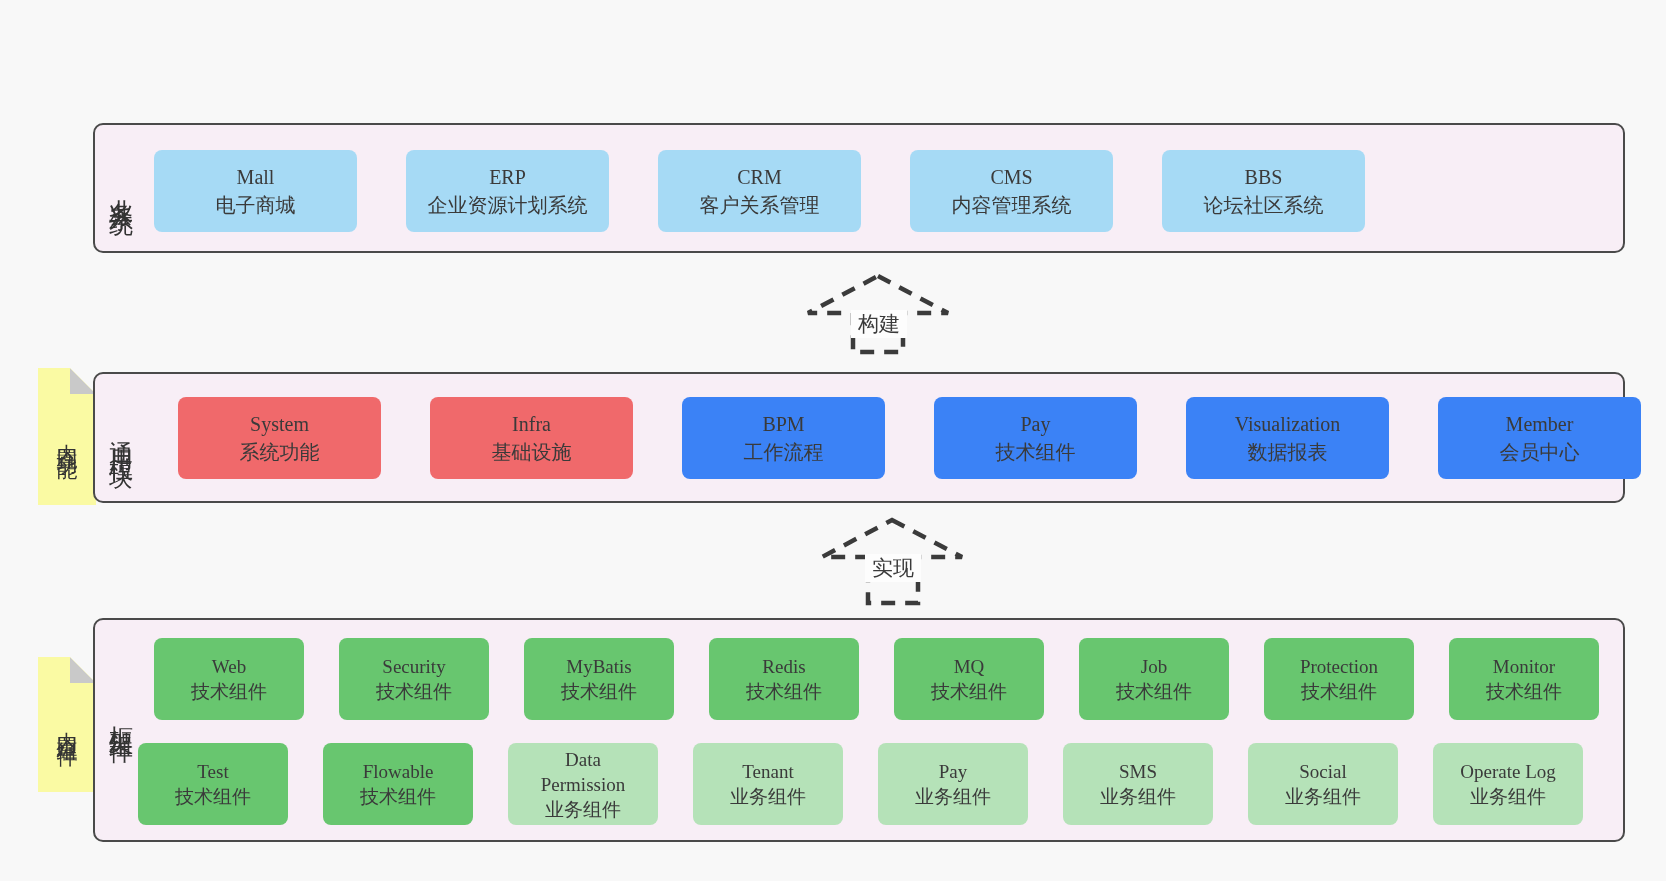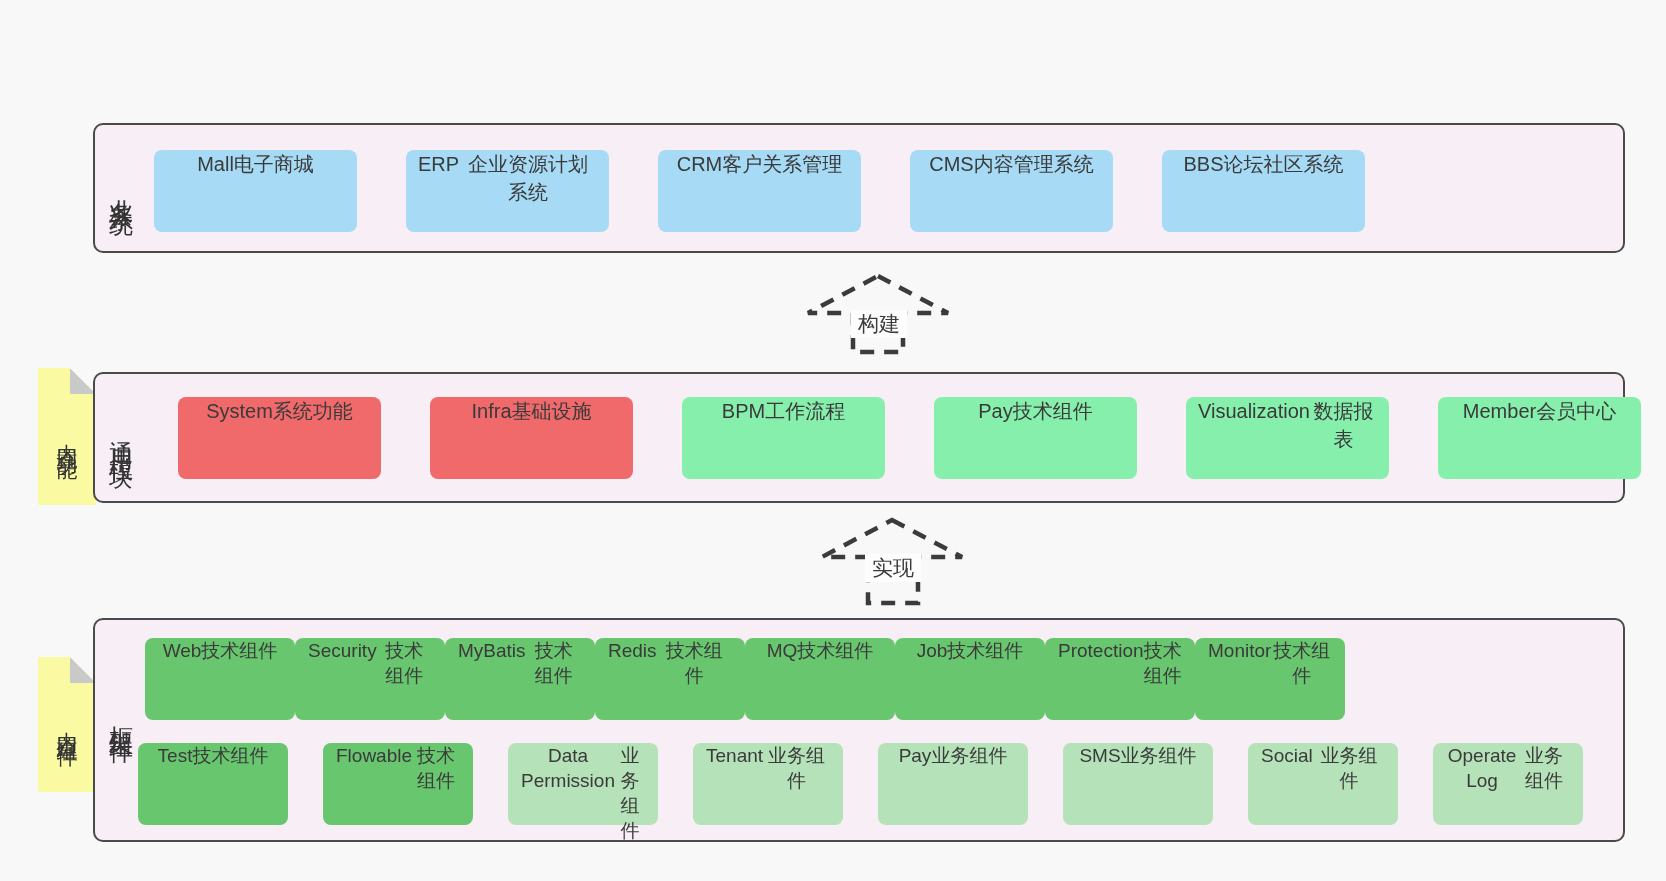--- a/index.html
+++ b/index.html
@@ -17,30 +17,30 @@
   .v-label{position:absolute;left:10px;top:0;bottom:0;display:flex;align-items:center;justify-content:center;
            writing-mode:vertical-rl;text-orientation:upright;font-size:24px;color:#333;}
   .ls-top{letter-spacing:4px;}
   .ls-mid{letter-spacing:8px;}
   .ls-bot{letter-spacing:5px;padding-bottom:28px;}
 
   
   .boxes{position:absolute;display:flex;}
   .row-top{left:59px;top:25px;gap:49px;}
   .row-mid{left:59px;top:23px;gap:49px;padding-left:24px;}
-  .row-b1{left:50px;top:18px;}
+  .row-b1{left:59px;top:18px;gap:35px;}
   .row-b2{left:43px;top:123px;gap:35px;}
 
-  .box{display:flex;flex-direction:row;justify-content:center;align-items:flex-start;
-       text-align:center;border-radius:8px;box-sizing:border-box;}
+  .box{display:flex;flex-direction:column;justify-content:center;align-items:center;
+       text-align:center;border-radius:8px;box-sizing:border-box;font-family:Liberation Serif, serif;}
   .box-lg{width:203px;height:82px;font-size:20px;line-height:28px;padding:0 12px;}
   .box-sm{width:150px;height:82px;font-size:19px;line-height:25px;padding:0 13px;}
   .v-blue{background:#a6daf5;}
   .v-red{background:#f0696b;}
-  .v-pink{background:#86efac;}
+  .v-pink{background:#3b82f6;}
   .v-green{background:#68c66f;}
   .v-lightgreen{background:#b5e2b8;}
 
   
   .note{position:absolute;left:38px;width:58px;background:#fafaa3;z-index:1;
         clip-path:polygon(0 0,calc(100% - 26px) 0,100% 26px,100% 100%,0 100%);
         display:flex;align-items:center;justify-content:center;}
   .note-mid{top:368px;height:137px;}
   .note-bot{top:657px;height:135px;}
   .note-fold{position:absolute;top:0;right:0;width:26px;height:26px;background:#c9c9c9;

